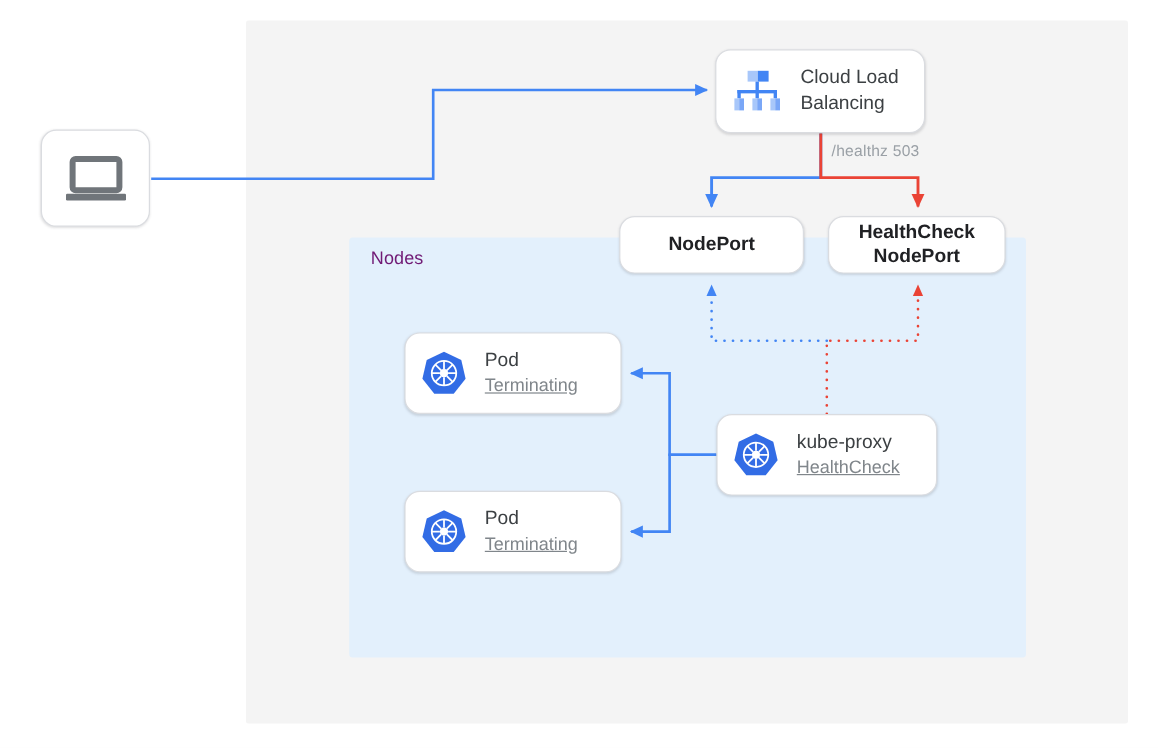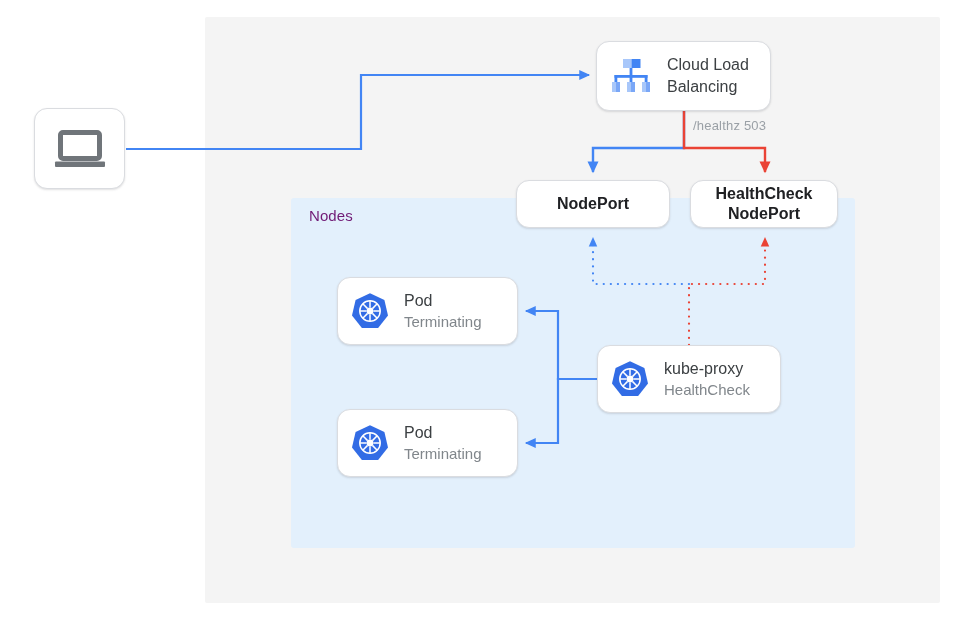--- a/index.html
+++ b/index.html
@@ -80,20 +80,21 @@
     font-size: 16px;
     color: #3c4043;
     line-height: 21px;
     white-space: nowrap;
   }
   .card-sub {
     font-size: 15px;
     color: #80868b;
     line-height: 21px;
     white-space: nowrap;
+    text-decoration: underline;
   }
   
   #client-box {
     left: 34px; top: 108px; width: 91px; height: 81px;
   }
   #client-box .card-row { justify-content: center; padding: 0; }
 
   #clb-box {
     left: 596px; top: 41px; width: 175px; height: 70px;
   }

